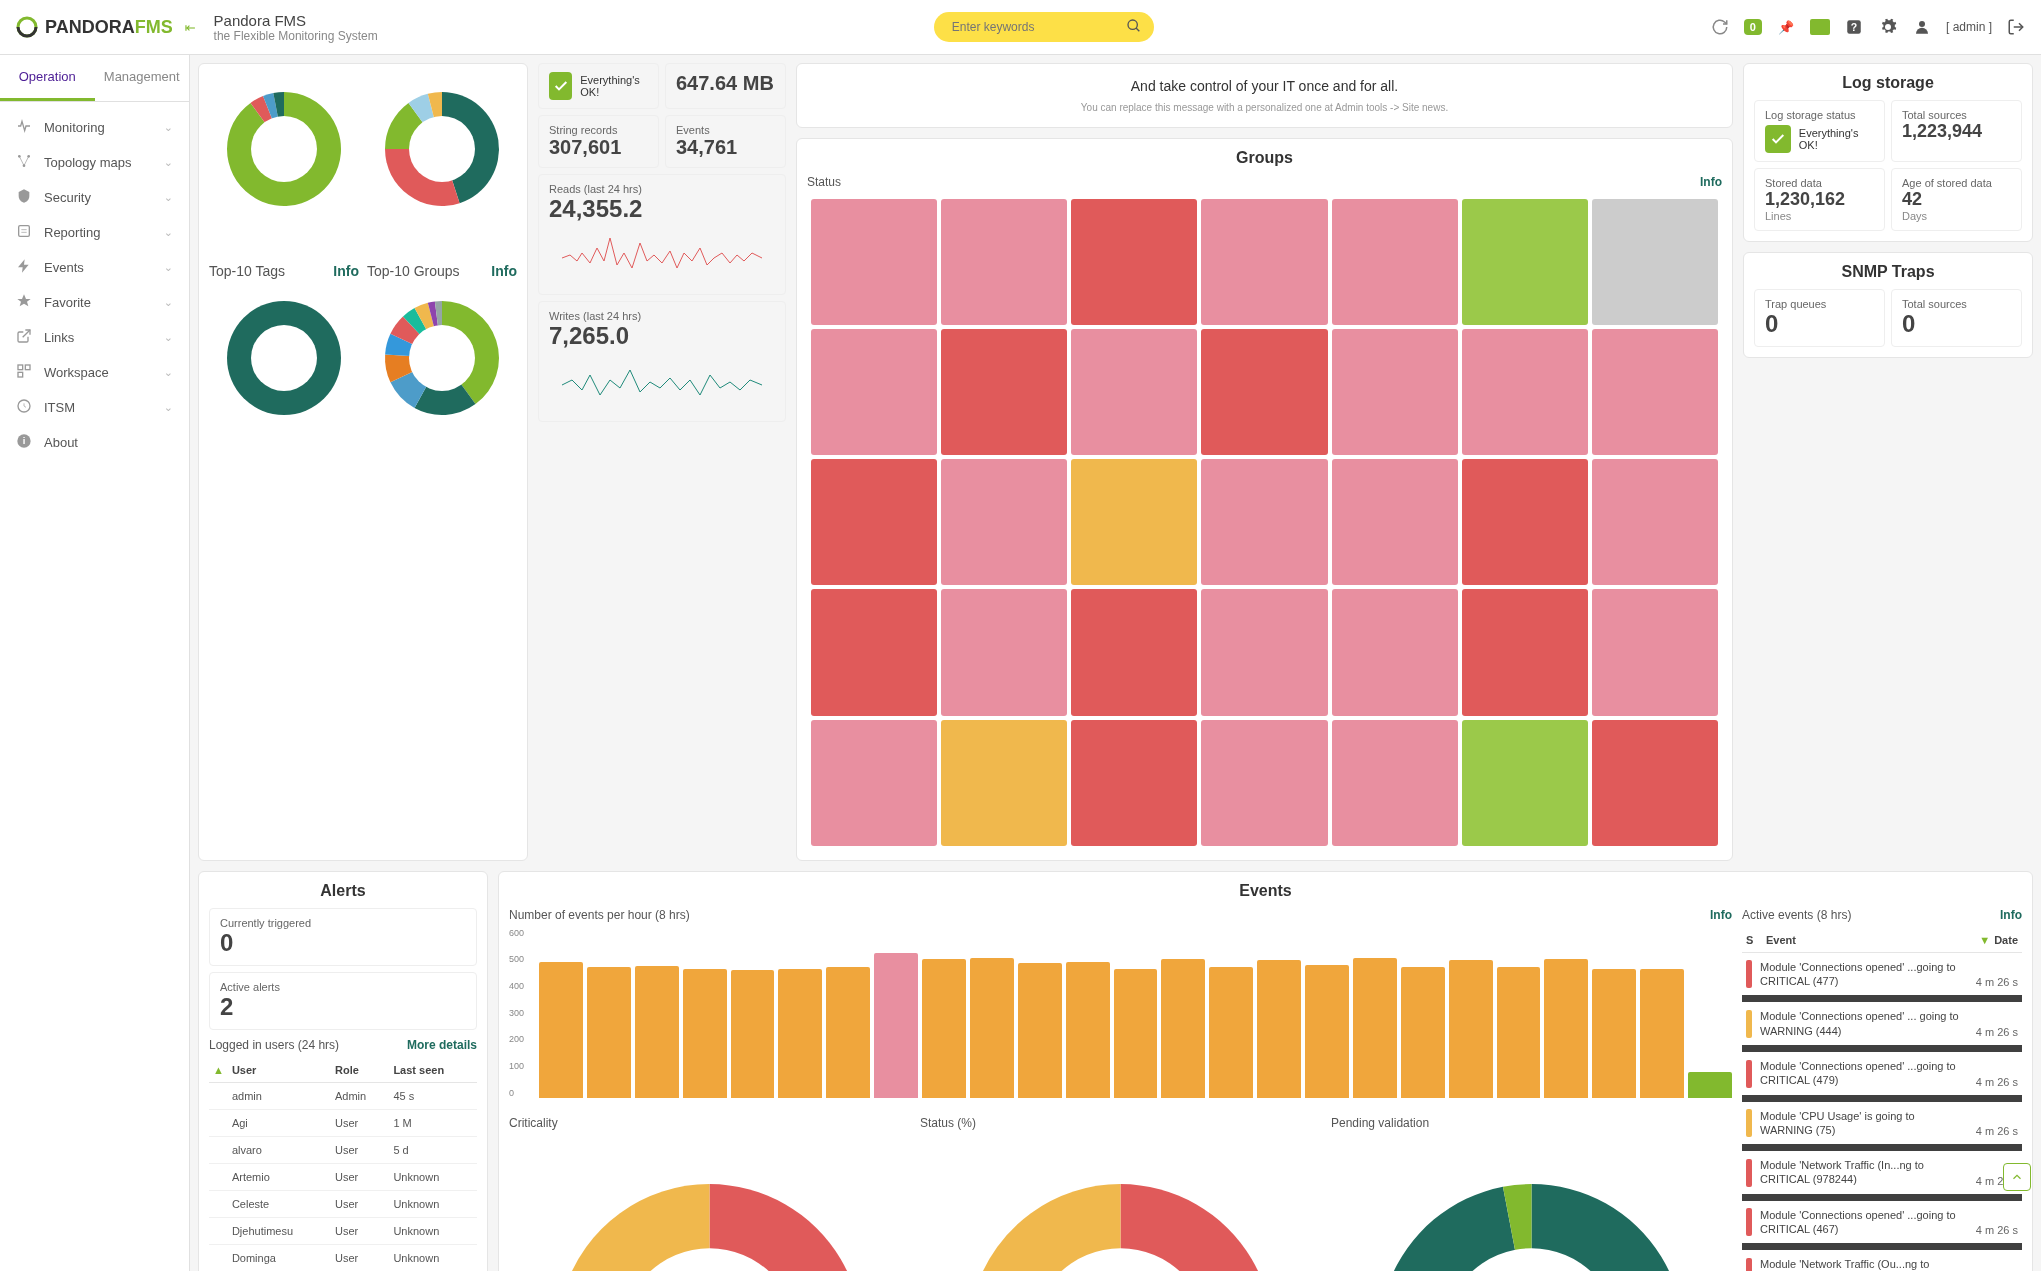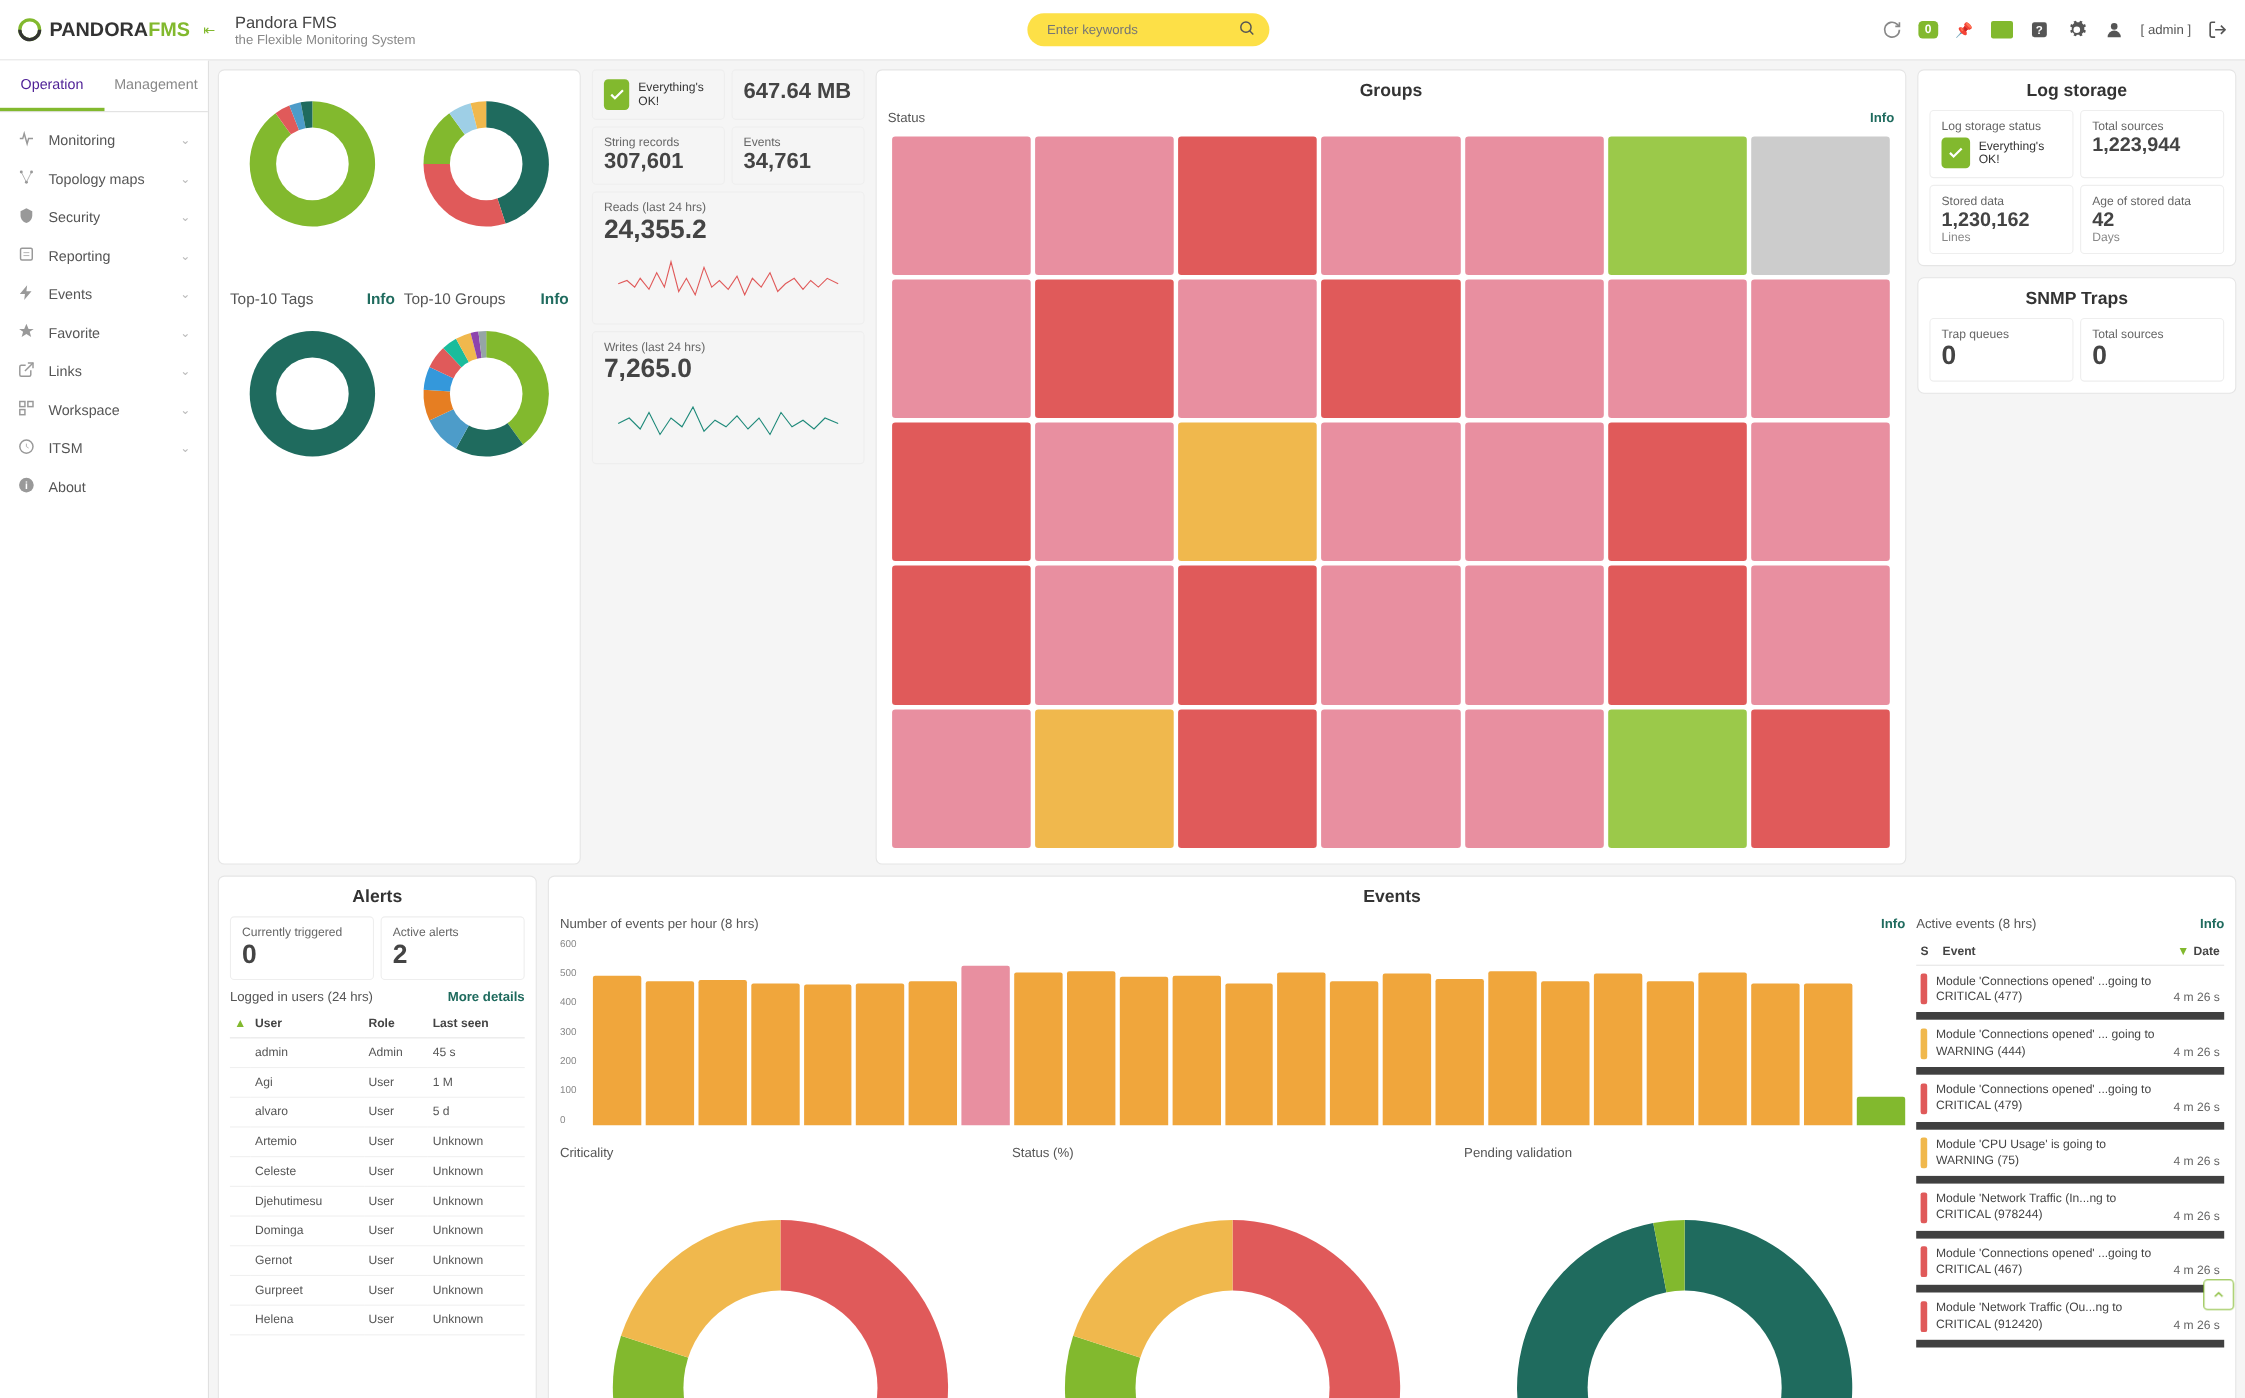--- a/index.html
+++ b/index.html
@@ -317,20 +317,24 @@
         <div class="stat-box">
           <div class="stat-label">Writes (last 24 hrs)</div>
           <div class="stat-value">7,265.0</div>
           <svg class="spark" viewBox="0 0 200 60">
               <polyline fill="none" stroke="#1f8a7a" stroke-width="1" points="0,35 10,30 20,40 28,25 38,45 48,30 58,38 68,20 78,42 88,32 98,38 108,28 118,40 128,30 138,45 148,25 158,38 168,32 178,40 188,30 200,35"></polyline>
             </svg>
         </div>
       </div>
 
       <div style="flex:1; display:flex; flex-direction:column; gap:10px;">
+        <div class="card" style="text-align:center; padding:14px;">
+          <div style="font-size:14px; color:#333; margin-bottom:8px;">And take control of your IT once and for all.</div>
+          <div style="font-size:10px; color:#999;">You can replace this message with a personalized one at Admin tools -&gt; Site news.</div>
+        </div>
         <div class="card">
           <div class="card-title">Groups</div>
           <div class="section-head">
             <span>Status</span>
             <span class="info">Info</span>
           </div>
           <div class="groups-grid" id="groups-grid">
               <div class="gcell" style="background:#e88fa0"></div>
               <div class="gcell" style="background:#e88fa0"></div>
               <div class="gcell" style="background:#e05a5a"></div>
@@ -416,21 +420,21 @@
             </div>
           </div>
         </div>
       </div>
     </div>
 
     <div style="display:flex; gap:10px;">
 
       <div class="card" style="width:290px;">
         <div class="card-title">Alerts</div>
-        <div class="stat-row" style="margin-bottom:8px;">
+        <div class="stat-row" style="margin-bottom:8px;flex-direction:column;">
           <div class="stat-box">
             <div class="stat-label">Currently triggered</div>
             <div class="stat-value">0</div>
           </div>
           <div class="stat-box">
             <div class="stat-label">Active alerts</div>
             <div class="stat-value">2</div>
           </div>
         </div>
         <div class="section-head">

